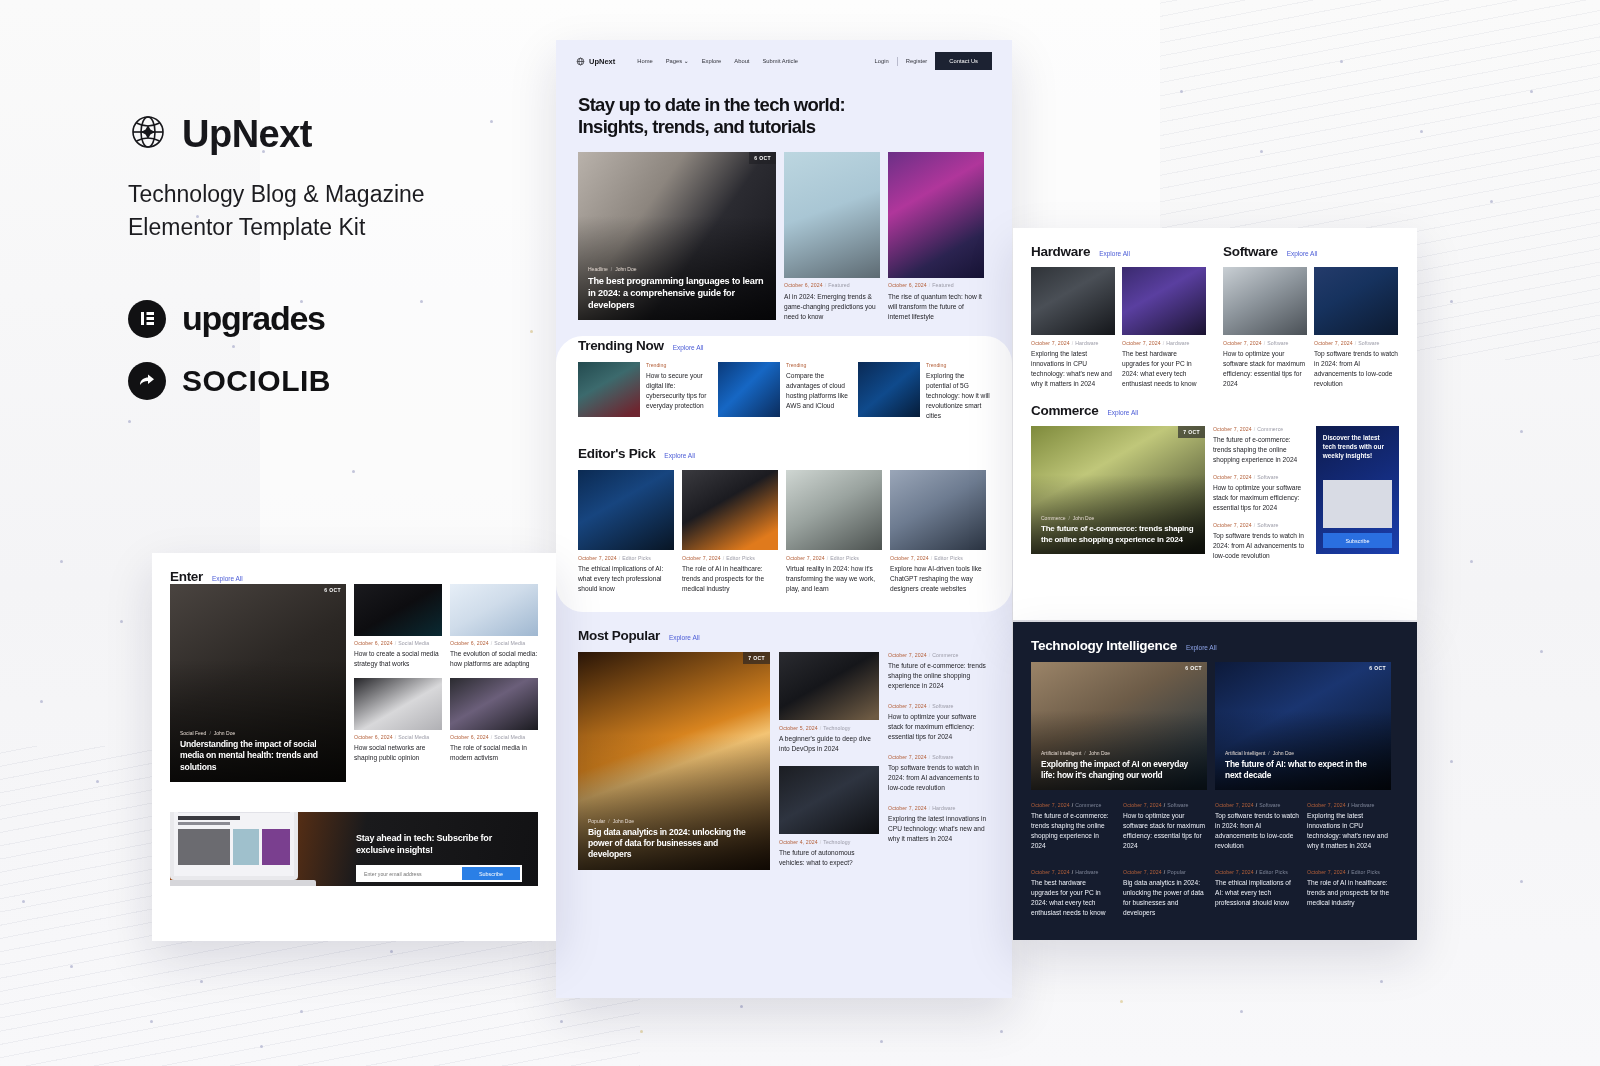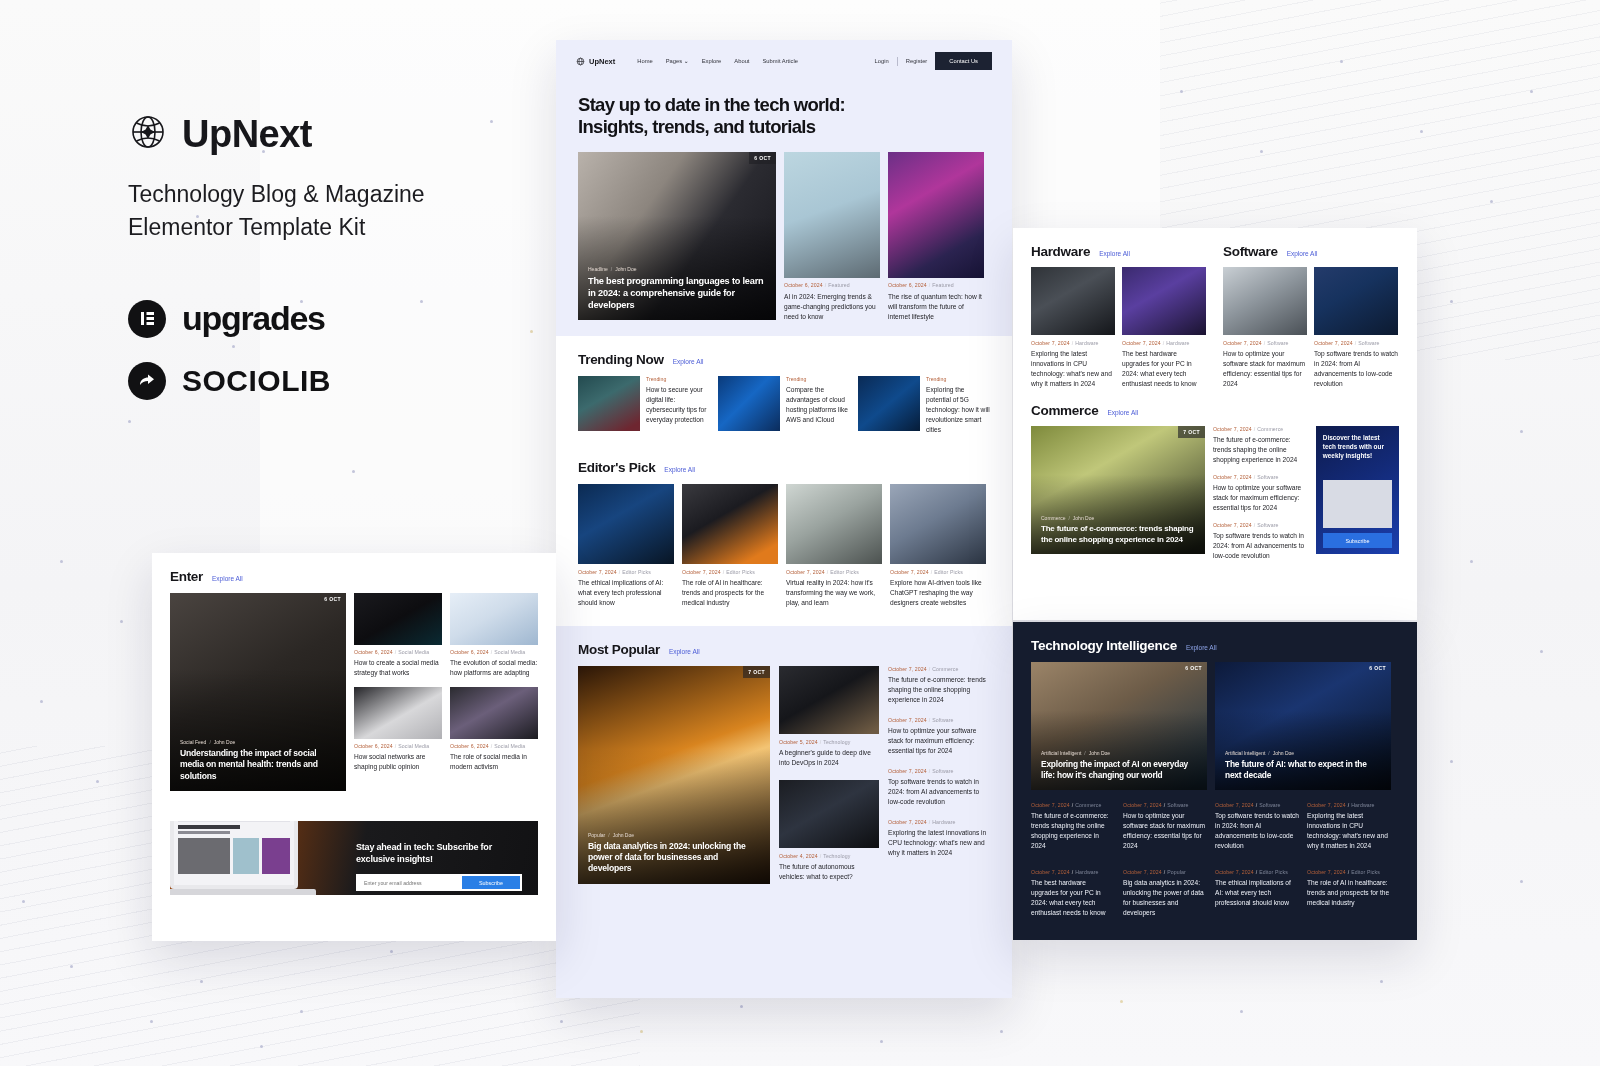--- a/index.html
+++ b/index.html
@@ -103,21 +103,21 @@
   .hero-title {
     padding: 12px 22px 0; font-size: 18.5px; line-height: 1.2; font-weight: 700;
     color: #121216; letter-spacing: -.7px;
   }
   .hero-grid { display: flex; gap: 8px; padding: 14px 22px 0; }
   .hero-main { width: 198px; height: 168px; }
   .hero-side { width: 96px; }
   .hero-side .thumb { height: 126px; }
   .hero-side .meta, .hero-side .ttl { margin-top: 4px; }
 
-  .white-block { background: #fff; margin-top: 14px; padding: 16px 22px 18px; }
+  .white-block { background: #fff; margin-top: 14px; padding: 2px 22px 18px; border-radius: 27px; }
   .trend-grid { display: flex; gap: 8px; margin-top: 9px; }
   .trend-item { display: flex; gap: 6px; width: 137px; }
   .trend-item .thumb { width: 62px; height: 55px; flex: none; }
   .trend-cat { font-size: 5.2px; color: #b4603a; }
 
   .pick-grid { display: flex; gap: 8px; margin-top: 9px; }
   .pick-item { width: 96px; }
   .pick-item .thumb { height: 80px; }
   .pick-item .meta { margin-top: 5px; }
 
@@ -160,21 +160,21 @@
   #ai-panel { left: 1013px; top: 622px; width: 404px; height: 318px; background: #151c2e; }
   .ai-inner { padding: 16px 18px; }
   .ai-grid { display: flex; gap: 8px; margin-top: 9px; }
   .ai-card { width: 176px; height: 128px; }
   .ai-list { display: flex; gap: 8px; margin-top: 12px; flex-wrap: wrap; }
   .ai-list .cell { width: 84px; margin-bottom: 10px; }
 
   
   #social-panel { left: 152px; top: 553px; width: 404px; height: 388px; }
   .soc-inner { padding: 16px 18px; }
-  .soc-grid { display: flex; gap: 8px; margin-top: 9px; }
+  .soc-grid { display: flex; gap: 8px; }
   .soc-main { width: 176px; height: 198px; }
   .soc-col { width: 88px; }
   .soc-col .cell { margin-bottom: 9px; }
   .soc-col .thumb { height: 52px; }
   .soc-col .meta { margin-top: 4px; }
 
   .promo {
     margin: 14px 18px 0; height: 74px; position: relative; overflow: hidden;
     background: linear-gradient(100deg,#9a4a14 0%,#7a3a10 22%,#1a1a1c 52%,#121214 100%);
   }

